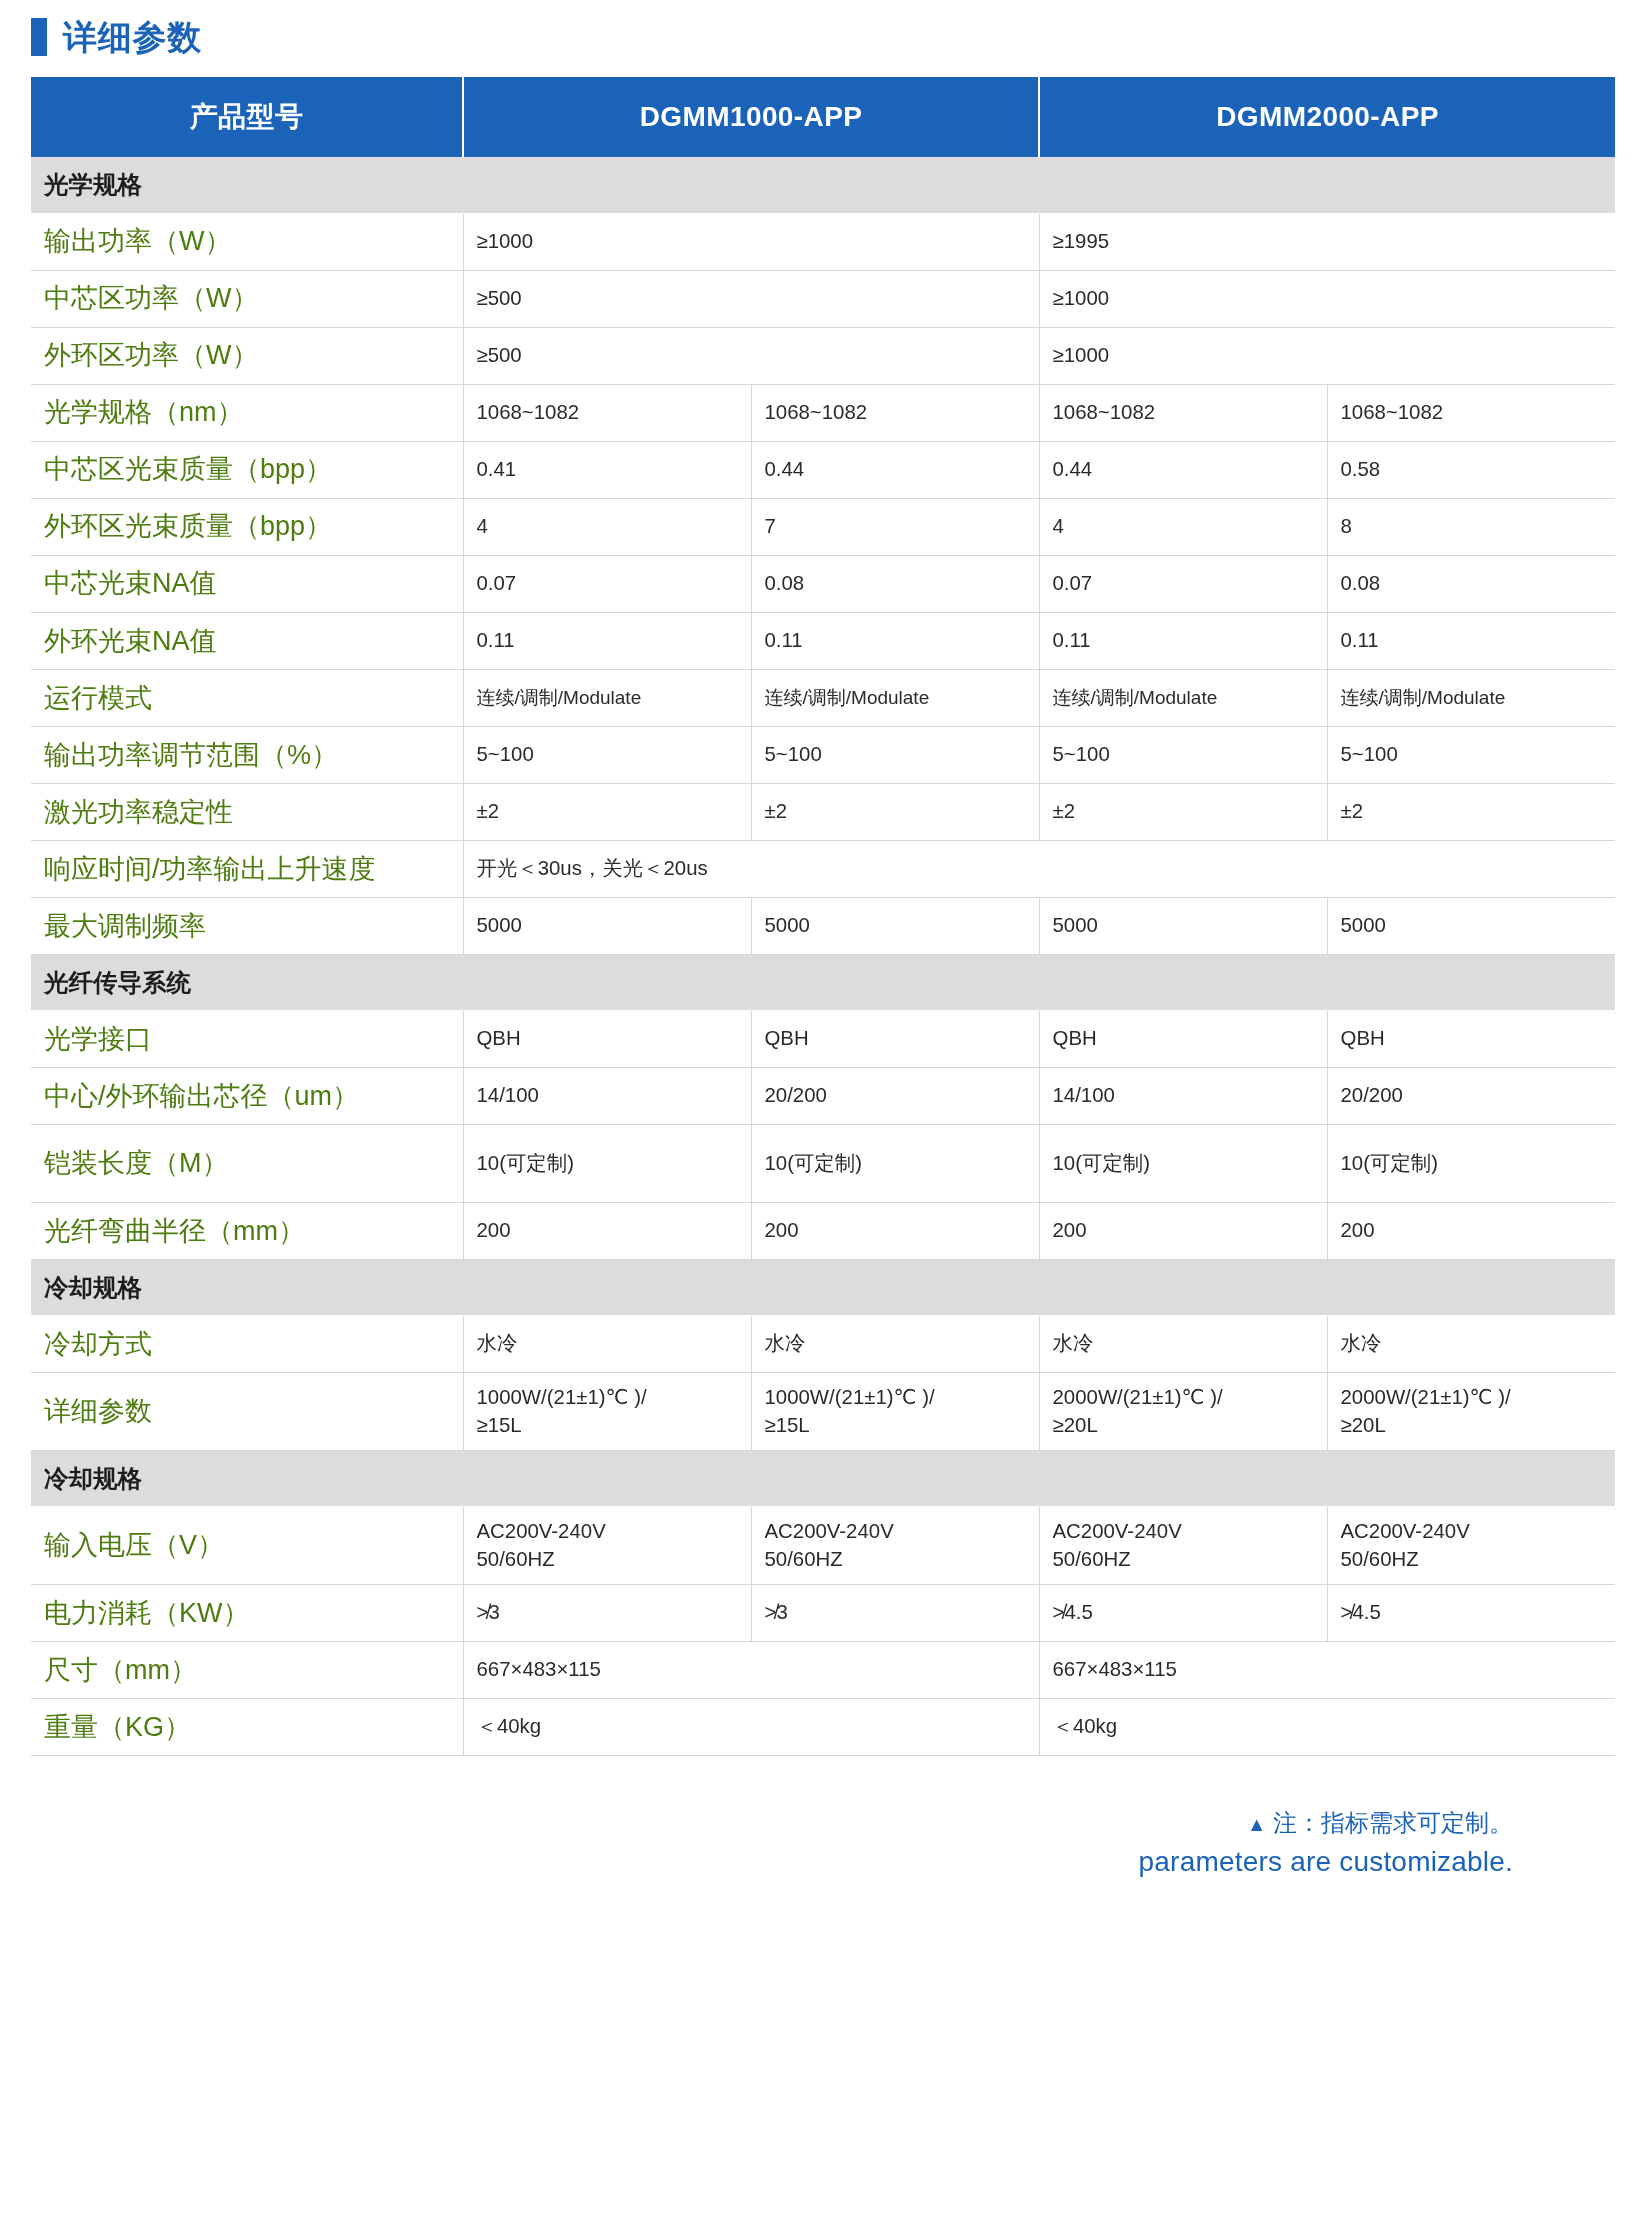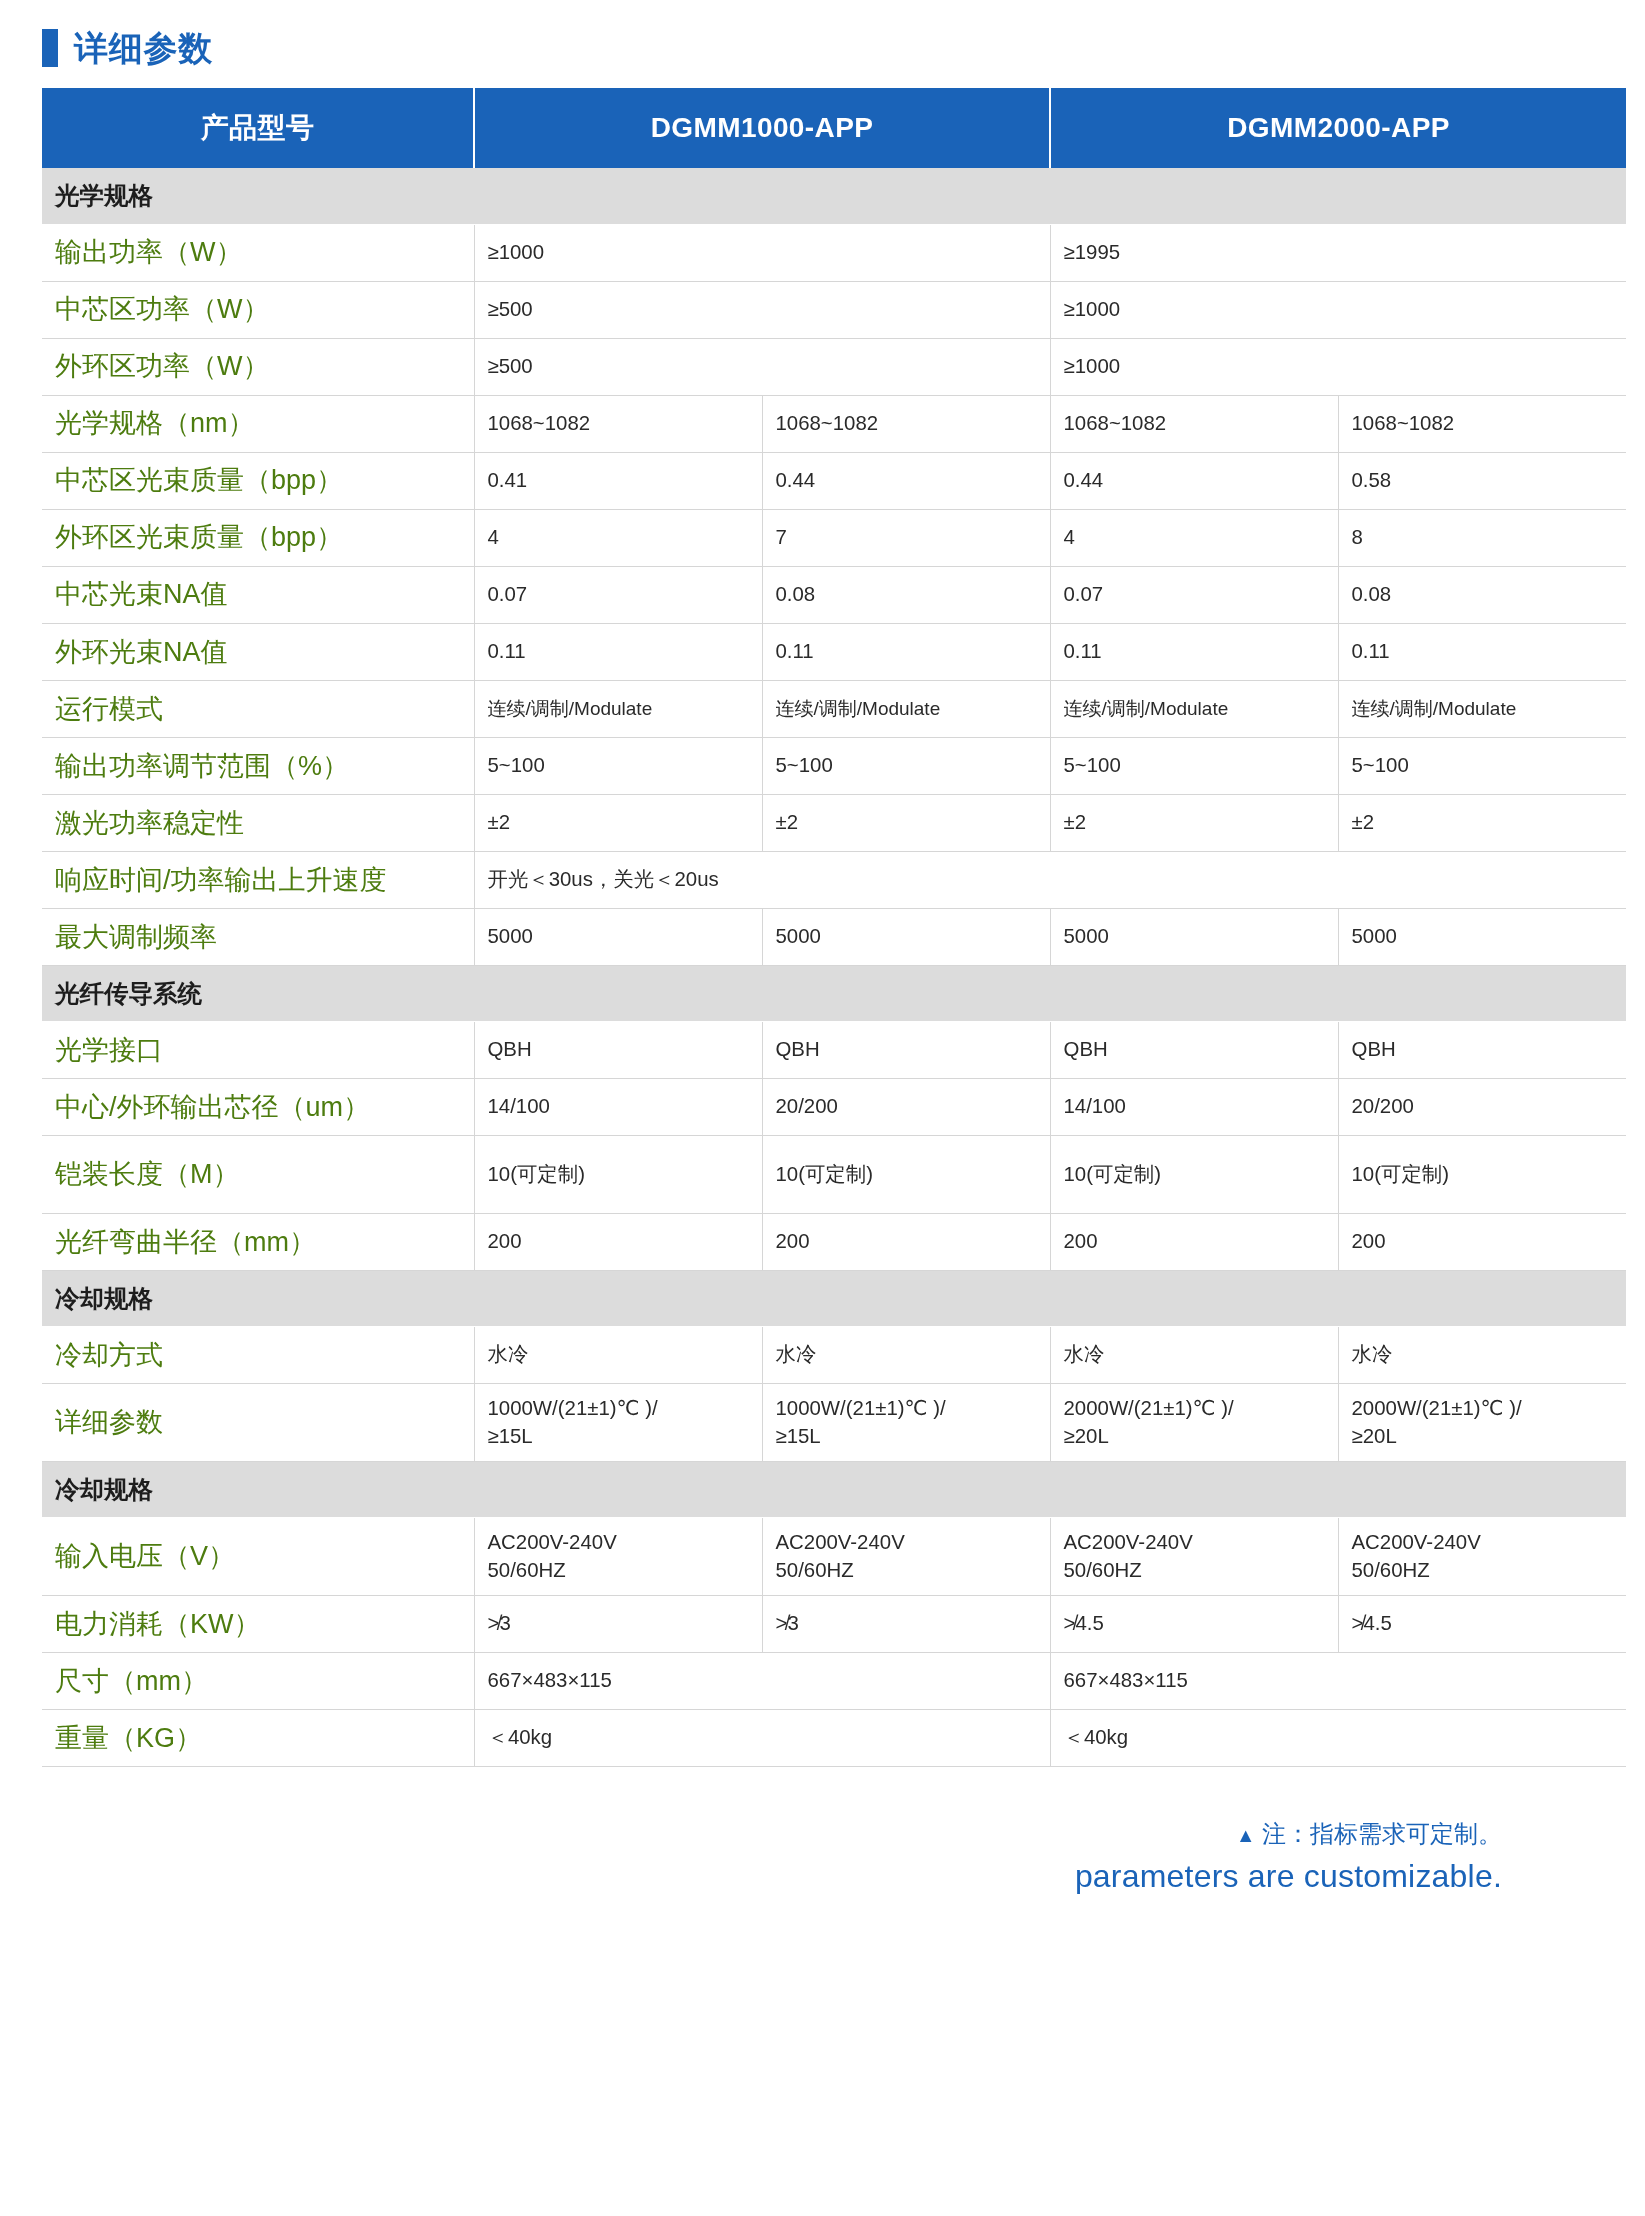--- a/index.html
+++ b/index.html
@@ -9,21 +9,21 @@
     background: #ffffff;
     font-family: "Liberation Sans", "DejaVu Sans", sans-serif;
   }
   body {
     width: 1646px;
     min-height: 2216px;
     position: relative;
   }
   .page {
     width: 1544px;
-    padding: 11px;
+    padding: 0;
   }
 
   
   .title-row {
     display: flex;
     align-items: center;
     padding: 18px 0 21px 31px;
   }
   .title-bar {
     width: 15.5px;
@@ -115,21 +115,21 @@
     font-size: 24px;
     line-height: 1.5;
   }
   .footnote .tri {
     color: #1a63b8;
     font-size: 19.6px;
     margin-right: 6.5px;
   }
   .footnote .en {
     display: block;
-    font-size: 32px;
+    font-size: 28px;
     letter-spacing: 0.2px;
   }
 </style>
 </head>
 <body>
 
 <div class="page">
 
   <div class="title-row">
     <div class="title-bar"></div>

